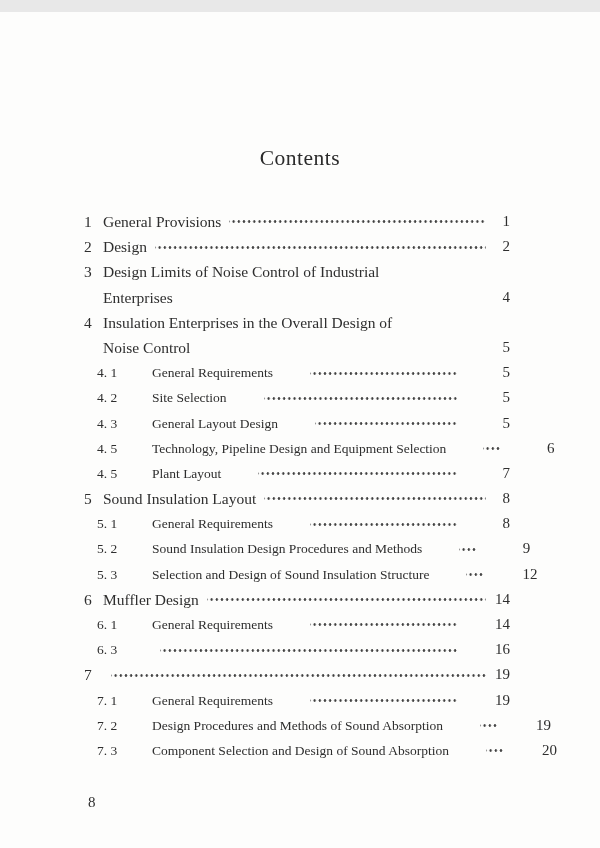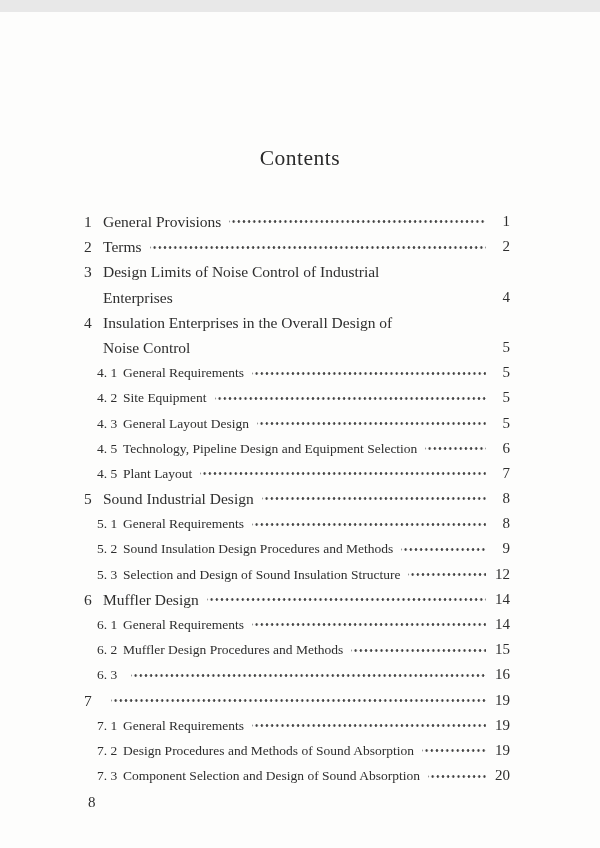--- a/index.html
+++ b/index.html
@@ -35,21 +35,21 @@
   .row {
     display: flex;
     height: 25.2px;
     line-height: 25.2px;
     white-space: nowrap;
   }
   .row .num { flex: 0 0 auto; }
   .row .ttl { flex: 0 1 auto; }
   .L1 { font-size: 15.5px; }
   .L1 .num { width: 19px; }
-  .L2 { font-size: 13.5px; padding-left: 13px; }
+  .L2 { font-size: 13.5px; padding-left: 13px; gap: 29px; }
   .L2 .num { width: 26px; }
   .cont { padding-left: 19px; align-items: center; }
   .leader {
     flex: 1 1 auto;
     margin-left: 8px;
     min-width: 18px;
     background-image: radial-gradient(circle, #3f3f3f 1.05px, rgba(0,0,0,0) 1.45px);
     background-size: 5.2px 5.2px;
     background-repeat: repeat-x;
     background-position: 2px 52%;
@@ -75,21 +75,21 @@
   <h1 class="title">Contents</h1>
   <div class="toc">
       <div class="row L1">
         <span class="num">1</span>
         <span class="ttl">General Provisions</span>
         <div class="leader"></div>
         <span class="pg">1</span>
       </div>
       <div class="row L1">
         <span class="num">2</span>
-        <span class="ttl">Terms</span>
+        <span class="ttl">Design</span>
         <div class="leader"></div>
         <span class="pg">2</span>
       </div>
       <div class="row L1">
         <span class="num">3</span>
         <span class="ttl">Design Limits of Noise Control of Industrial</span>
       </div>
       <div class="row L1 cont">
         <span class="ttl">Enterprises</span>
         <div class="leader"></div>
@@ -105,21 +105,21 @@
         <span class="pg">5</span>
       </div>
       <div class="row L2">
         <span class="num">4. 1</span>
         <span class="ttl">General Requirements</span>
         <div class="leader"></div>
         <span class="pg">5</span>
       </div>
       <div class="row L2">
         <span class="num">4. 2</span>
-        <span class="ttl">Site Equipment</span>
+        <span class="ttl">Site Selection</span>
         <div class="leader"></div>
         <span class="pg">5</span>
       </div>
       <div class="row L2">
         <span class="num">4. 3</span>
         <span class="ttl">General Layout Design</span>
         <div class="leader"></div>
         <span class="pg">5</span>
       </div>
       <div class="row L2">
@@ -129,21 +129,21 @@
         <span class="pg">6</span>
       </div>
       <div class="row L2">
         <span class="num">4. 5</span>
         <span class="ttl">Plant Layout</span>
         <div class="leader"></div>
         <span class="pg">7</span>
       </div>
       <div class="row L1">
         <span class="num">5</span>
-        <span class="ttl">Sound Industrial Design</span>
+        <span class="ttl">Sound Insulation Layout</span>
         <div class="leader"></div>
         <span class="pg">8</span>
       </div>
       <div class="row L2">
         <span class="num">5. 1</span>
         <span class="ttl">General Requirements</span>
         <div class="leader"></div>
         <span class="pg">8</span>
       </div>
       <div class="row L2">
@@ -162,26 +162,20 @@
         <span class="num">6</span>
         <span class="ttl">Muffler Design</span>
         <div class="leader"></div>
         <span class="pg">14</span>
       </div>
       <div class="row L2">
         <span class="num">6. 1</span>
         <span class="ttl">General Requirements</span>
         <div class="leader"></div>
         <span class="pg">14</span>
-      </div>
-      <div class="row L2">
-        <span class="num">6. 2</span>
-        <span class="ttl">Muffler Design Procedures and Methods</span>
-        <div class="leader"></div>
-        <span class="pg">15</span>
       </div>
       <div class="row L2">
         <span class="num">6. 3</span>
         <div class="leader"></div>
         <span class="pg">16</span>
       </div>
       <div class="row L1">
         <span class="num">7</span>
         <div class="leader"></div>
         <span class="pg">19</span>

